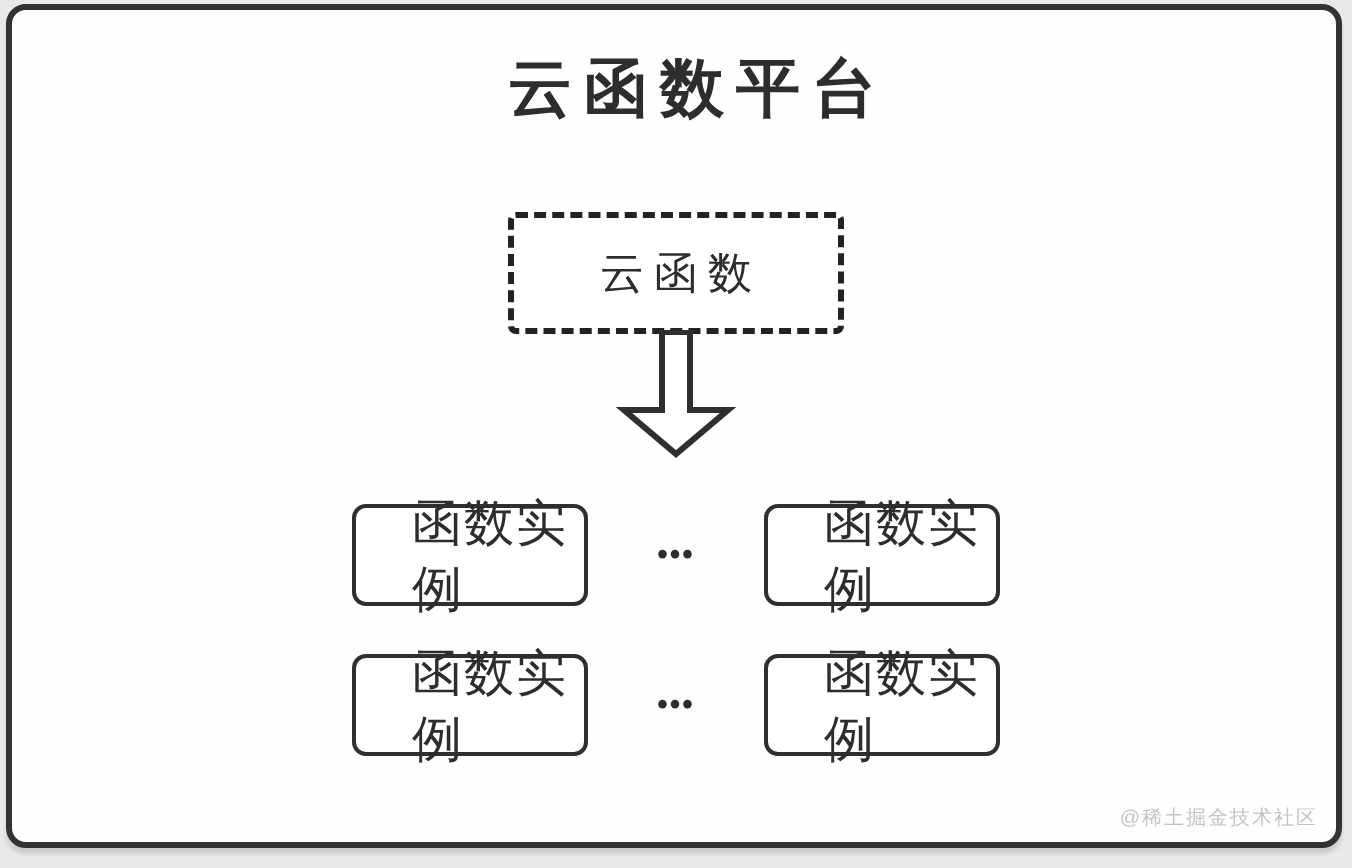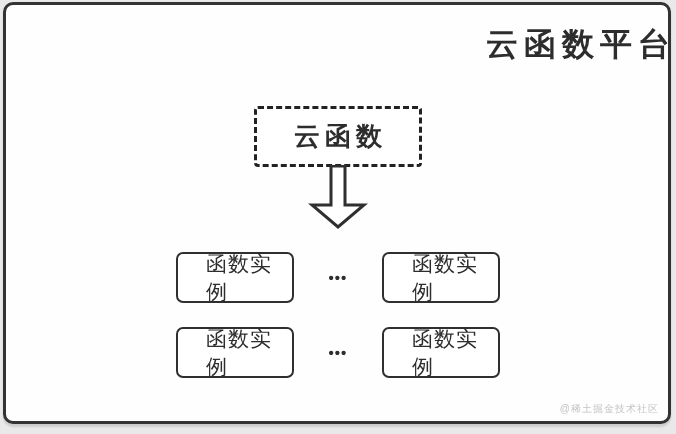--- a/index.html
+++ b/index.html
@@ -26,21 +26,21 @@
     background: #fefefe;
     border: 3px solid #333333;
     border-radius: 10px;
     box-shadow: 0 3px 2px rgba(0,0,0,0.12);
   }
   .title {
     position: absolute;
     left: 0;
     top: 26px;
     width: 676px;
-    text-align: right;
+    text-align: center;
     font-size: 32px;
     font-weight: bold;
     color: #2d2d2d;
     letter-spacing: 6px;
     padding-left: 22px; 
     box-sizing: border-box;
     line-height: 36px;
   }
   .dashed-box {
     position: absolute;
@@ -48,45 +48,44 @@
     top: 106px;
     width: 168px;
     height: 61px;
     box-sizing: border-box;
     border: 3px dashed #222222;
     border-radius: 4px;
     background: #ffffff;
     display: flex;
     align-items: center;
     justify-content: center;
-    font-size: 26px;
+    font-size: 22px;
     color: #2d2d2d;
     letter-spacing: 5px;
     padding-left: 5px;
-    font-weight: bold;
   }
   .arrow-down {
     position: absolute;
     left: 308px;
     top: 165px;
     width: 60px;
     height: 65px;
   }
   .instance-box {
     position: absolute;
     width: 118px;
     height: 51px;
     box-sizing: border-box;
     border: 2.5px solid #2f2f2f;
     border-radius: 7px;
     background: #ffffff;
     display: flex;
     align-items: center;
     justify-content: center;
-    font-size: 21px;
+    font-size: 25px;
     color: #2d2d2d;
     letter-spacing: 1px;
     padding-left: 28px;
   }
   .box-r1-left  { left: 176px; top: 252px; }
   .box-r1-right { left: 382px; top: 252px; }
   .box-r2-left  { left: 176px; top: 327px; }
   .box-r2-right { left: 382px; top: 327px; }
   .dots {
     position: absolute;

